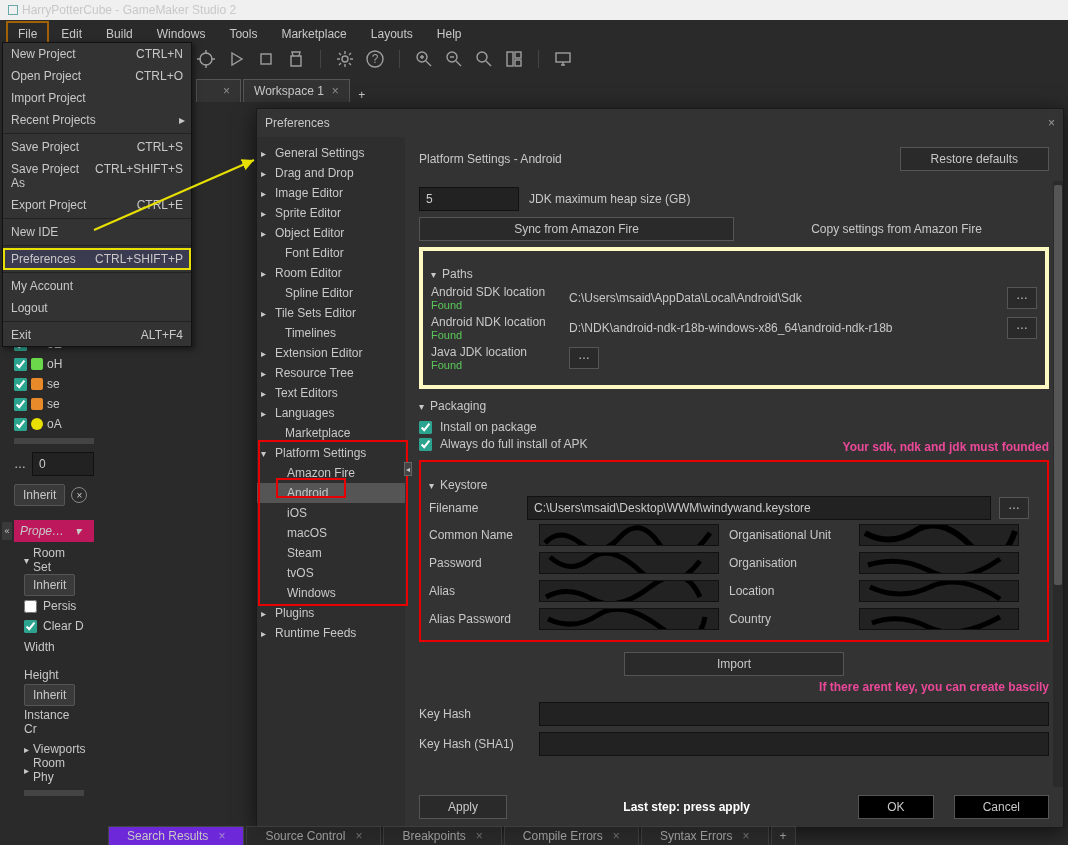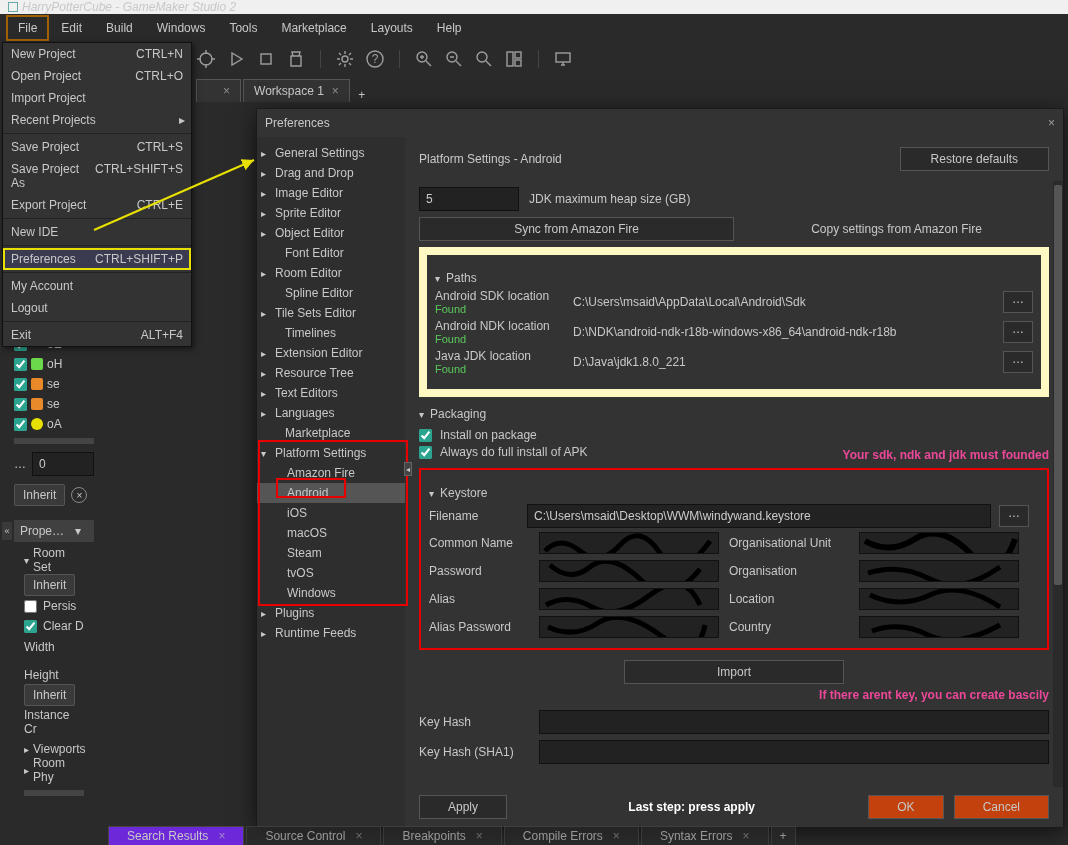--- a/index.html
+++ b/index.html
@@ -1,18 +1,18 @@
 <!DOCTYPE html>
 <html><head>
 <meta charset="utf-8">
 <style>
 * { box-sizing: border-box; margin: 0; padding: 0; font-family: "Segoe UI", Arial, sans-serif; font-size: 12px; color: #c8c8c8; }
 body { background: #2a2a2a; width: 1068px; height: 845px; overflow: hidden; position: relative; }
 
-.titlebar { height: 14px; background: #f0f0f0; color: #222; padding-left: 8px; font-size: 11px; display:flex; align-items:center;font-style:italic;}
+.titlebar { height: 20px; background: #f0f0f0; color: #222; padding-left: 8px; font-size: 11px; display:flex; align-items:center;}
 .titlebar .tbicon{width:10px;height:10px;border:1px solid #6aa;margin-right:4px;}
 
 .menubar { height: 28px; background: #2a2a2a; display: flex; align-items: center; padding: 0 6px; gap: 0; }
 .menubar .mitem { padding: 6px 12px; cursor: pointer; }
 .menubar .mitem.activefile { border: 2px solid #a16207; padding:4px 10px; }
 
 
 .filemenu { position: absolute; left: 2px; top: 42px; width: 190px; background: #333; border:1px solid #111; z-index: 50; box-shadow: 2px 2px 6px rgba(0,0,0,.5);}
 .filemenu .row { display: flex; justify-content: space-between; padding: 4px 8px; cursor:pointer; }
 .filemenu .sep { height:1px; background:#222; margin:2px 0; }
@@ -27,21 +27,21 @@
 .resstrip .ricon { width:12px; height:12px; background:#d8a640; border-radius:2px;}
 .resstrip .ricon.blue{background:#3aa0d8;}
 .resstrip .ricon.green{background:#6ad84a;}
 .resstrip .ricon.orange{background:#e88a2a;}
 .resstrip .ricon.yellow{background:#e8e000;}
 
 .smallbox { display:flex; gap:6px; margin-top:8px; align-items:center;}
 .inheritbtn { background:#3a3a3a; border:1px solid #555; padding:3px 8px; border-radius:2px; cursor:pointer;}
 .circlex { width:16px;height:16px;border:1px solid #888;border-radius:50%;display:flex;align-items:center;justify-content:center;font-size:10px;}
 
-.propheader{ background:#404040; padding:4px 6px; display:flex; align-items:center; gap:11px; margin-top:14px;}
+.propheader{ background:#be185d; padding:4px 6px; display:flex; align-items:center; gap:11px; margin-top:14px;font-style:italic;}
 .propheader .chev::before{content:"▾";}
 .roomset { padding:4px 10px; }
 .roomset .chk { display:flex; align-items:center; gap:6px; padding:3px 0;}
 .roomset input[type=checkbox]{accent-color:#2aa38f;}
 
 
 .toolbar { position:absolute; left:196px; top:46px; height:26px; display:flex; align-items:center; gap:10px;}
 .toolbar .sep { width:1px; height:18px; background:#444; margin:0 4px;}
 .tbtn { width:20px; height:20px; display:flex; align-items:center; justify-content:center; cursor:pointer; opacity:.8;}
 .tbtn svg{stroke:#bbb;fill:none;stroke-width:1.4;}
@@ -74,21 +74,21 @@
 .panecontent { flex:1; overflow-y:auto; padding:0 14px 10px 14px; position:relative;}
 
 .fieldrow { display:flex; align-items:center; gap:10px; margin:6px 0;}
 .txtinput { background:#222; border:1px solid #111; padding:4px 6px; color:#ccc; flex:1;}
 .txtinput.short{flex:none;width:100px;}
 .widebtn { background:#2a2a2a; border:1px solid #555; padding:4px; text-align:center; cursor:pointer;}
 
 .sectionhd { display:flex; align-items:center; gap:6px; margin:10px 0 4px 0;}
 .sectionhd::before{content:"▾"; font-size:10px;}
 
-.pathsbox { border:8px solid #fef9c3; padding:6px 8px 10px 8px; margin-top:6px;}
+.pathsbox { border:4px solid #fef9c3; padding:6px 8px 10px 8px; margin-top:6px;}
 .pathlabel { font-size:12px;}
 .found { color:#5ac85a; font-size:11px;}
 .pathrow { display:flex; align-items:center; gap:8px; margin:4px 0;}
 .pathrow .labcol{ width:130px;}
 .pathrow .valcol{ flex:1;}
 .browsebtn{ width:30px; height:22px; background:#2a2a2a; border:1px solid #555; cursor:pointer; text-align:center;}
 
 .chkrow{ display:flex; align-items:center; gap:8px; margin:3px 0;}
 .chkrow input{accent-color:#2aa38f;}
 
@@ -97,23 +97,23 @@
 .kgrid2 { display:grid; grid-template-columns: 100px 180px 120px 160px; gap:6px 10px; align-items:center; margin-top:4px;}
 .redacted { background:#222; border:1px solid #111; height:22px; position:relative;}
 .scribble { position:absolute; inset:0; }
 .scribble svg { width:100%; height:100%; }
 
 .importbtn{ width:220px; margin:10px auto 4px auto; display:block; background:#2a2a2a; border:1px solid #555; padding:4px; cursor:pointer;}
 
 .annot { color:#ec4899; font-size:12px; font-weight:bold;}
 .annotred { color:#ffffff; font-size:12px; font-weight:bold;}
 
-.dlgfooter { height:40px; display:flex; align-items:center; gap:10px; padding:0 14px; justify-content:center;}
+.dlgfooter { height:40px; display:flex; align-items:center; gap:20px; padding:0 14px; justify-content:center;}
 .dlgfooter .applybtn{ margin-right:auto; background:#2a2a2a;border:1px solid #555;padding:4px 28px;cursor:pointer;}
-.dlgfooter .okbtn,.dlgfooter .cancelbtn{ background:#c2410c;border:1px solid #555;padding:4px 28px;cursor:pointer;}
+.dlgfooter .okbtn,.dlgfooter .cancelbtn{ background:#000000;border:1px solid #555;padding:4px 28px;cursor:pointer;}
 
 
 .bottomtabs{ position:absolute; left:108px; bottom:0; height:20px; display:flex; gap:2px; align-items:flex-end;}
 .btab{ background:#2a2a2a; border:1px solid #444; border-bottom:none; padding:2px 18px; display:flex; align-items:center; gap:10px; opacity:.7;}
 .btab.active{ background:#6d28d9; opacity:1;}
 .btab .bx{opacity:.6;}
 .btab.plus{padding:2px 8px;}
 
 .scrollbar { position:absolute; right:0; width:10px; background:#2a2a2a;}
 .scrollthumb{ background:#555; width:8px; margin:0 auto; border-radius:2px;}
@@ -437,21 +437,20 @@
               <div class="found">Found</div>
             </div>
             <div class="valcol">D:\NDK\android-ndk-r18b-windows-x86_64\android-ndk-r18b</div>
             <div class="browsebtn">…</div>
           </div>
           <div class="pathrow">
             <div class="labcol">
               <div class="pathlabel">Java JDK location</div>
               <div class="found">Found</div>
             </div>
-            <div class="valcol">D:\Java\jdk1.8.0_221</div>
             <div class="browsebtn">…</div>
           </div>
         </div>
 
         <div class="sectionhd">
             <span>Packaging</span>
           </div>
         <div style="display:flex;justify-content:space-between;align-items:flex-end">
           <div>
             <div class="chkrow">

